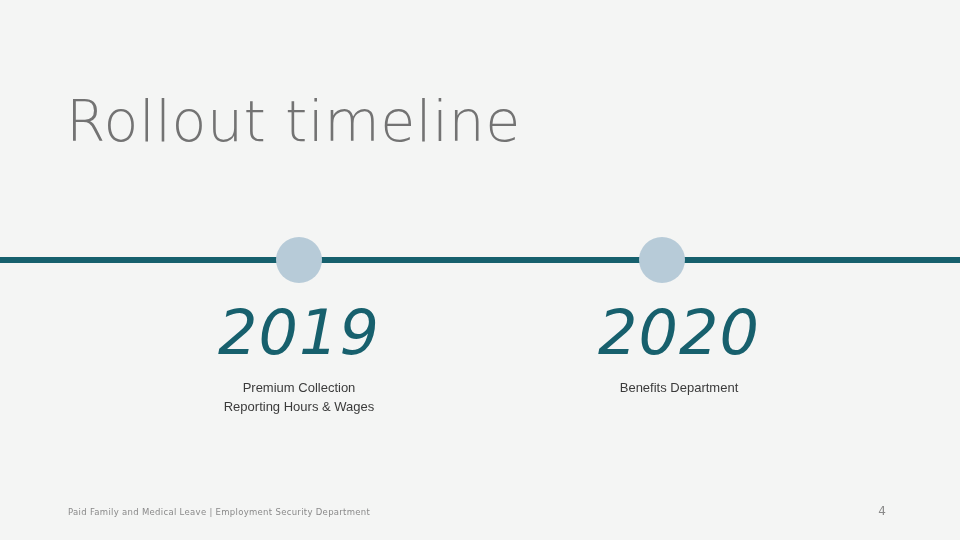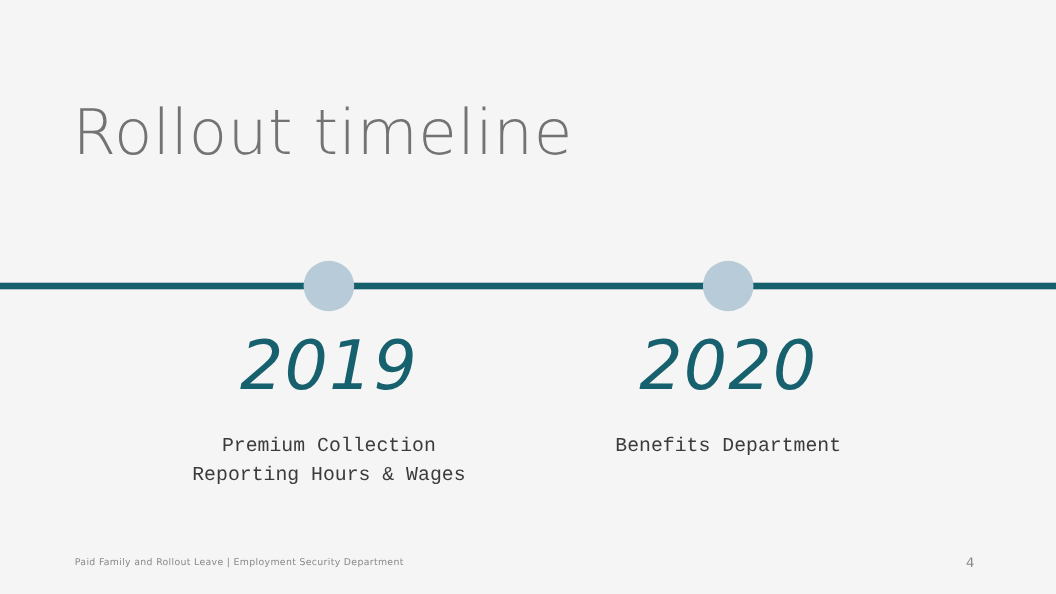--- a/index.html
+++ b/index.html
@@ -58,36 +58,36 @@
   .milestone-dot.m2 { left: 639px; }
 
   
   .milestone-block {
     position: absolute;
     top: 300px;
     width: 300px;
     text-align: center;
   }
   .milestone-block.b1 { left: 149px; }
-  .milestone-block.b2 { left: 512px; text-align: center; }
+  .milestone-block.b2 { left: 529px; text-align: center; }
 
   .milestone-year {
     font-family: "DejaVu Sans", sans-serif;
     font-size: 62px;
     font-weight: 300;
     color: #17606d;
     line-height: 1.05;
     letter-spacing: 1px;
     font-style: italic;
   }
 
   .milestone-caption {
-    margin-top: 28px;
-    font-family: Liberation Mono, monospace;
-    font-size: 18px;
+    margin-top: 14px;
+    font-family: Liberation Sans, sans-serif;
+    font-size: 13px;
     font-weight: 400;
     color: #3b3b3b;
     line-height: 1.45;
     white-space: pre-line;
   }
 
   
   .footer-text {
     position: absolute;
     left: 68px;
@@ -129,17 +129,17 @@
     <div class="milestone-year">2019</div>
     <div class="milestone-caption">Premium Collection
 Reporting Hours &amp; Wages</div>
   </div>
 
   <div class="milestone-block b2">
     <div class="milestone-year">2020</div>
     <div class="milestone-caption">Benefits Department</div>
   </div>
 
-  <div class="footer-text">Paid Family and Rollout Leave | Employment Security Department</div>
+  <div class="footer-text">Paid Family and Medical Leave | Employment Security Department</div>
 
   <div class="footer-page-number">4</div>
 
 </div>
 
 </body></html>

